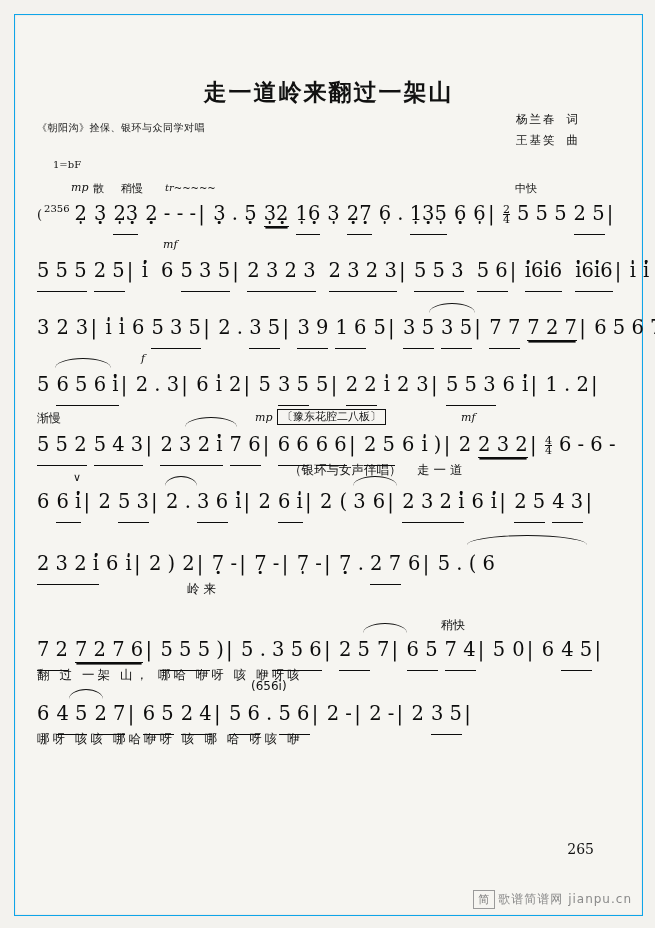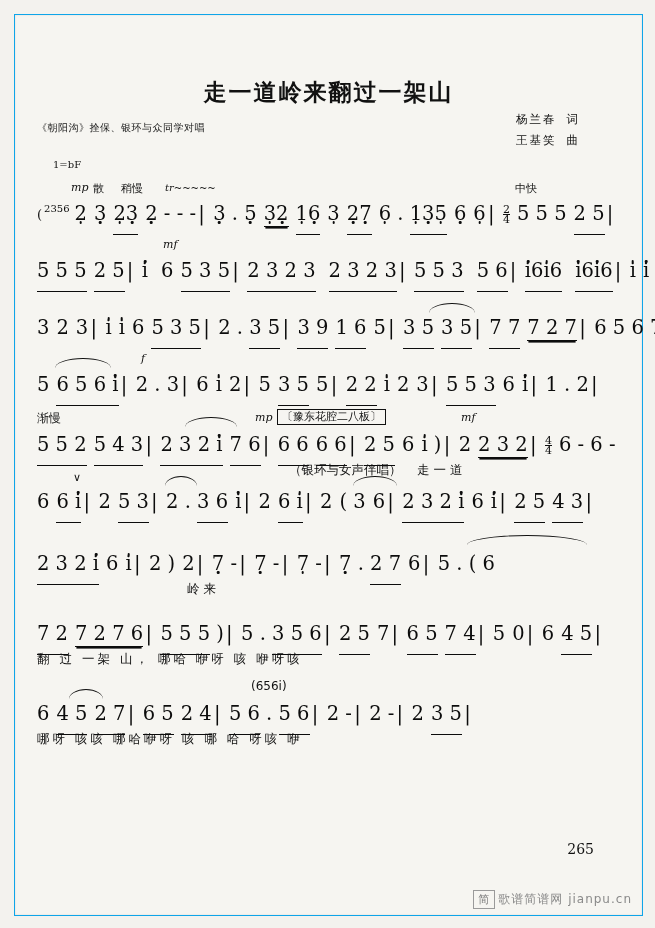--- a/index.html
+++ b/index.html
@@ -304,20 +304,24 @@
           5 . ( 6
         </div>
         <div class="lyrics">
           <span style="left:150px;">岭 来</span>
         </div>
       </div>
 
       <div style="height:24px;"></div>
 
       <div class="sysrow" style="height:64px;">
+        <div class="marks">
+          <span class="slur" style="left:326px;top:6px;width:44px;"></span>
+          <span class="mk-b" style="left:404px;top:0;font-size:12px;">稍快</span>
+        </div>
         <div class="notes">
           <span class="beam1">7 2</span><span class="sp"></span><span class="beam2">7 2 7 6</span><span class="bar">|</span>
           <span class="beam1">5 5 5</span> )<span class="bar">|</span>
           5 . <span class="beam1">3 5 6</span><span class="bar">|</span>
           <span class="beam1">2 5</span><span class="sp"></span>7<span class="bar">|</span>
           <span class="beam1">6 5</span><span class="sp"></span><span class="beam1">7 4</span><span class="bar">|</span>
           5<span class="sp"></span>0<span class="bar">|</span>
           6<span class="sp"></span><span class="beam1">4 5</span><span class="bar">|</span>
         </div>
         <div class="lyrics">

